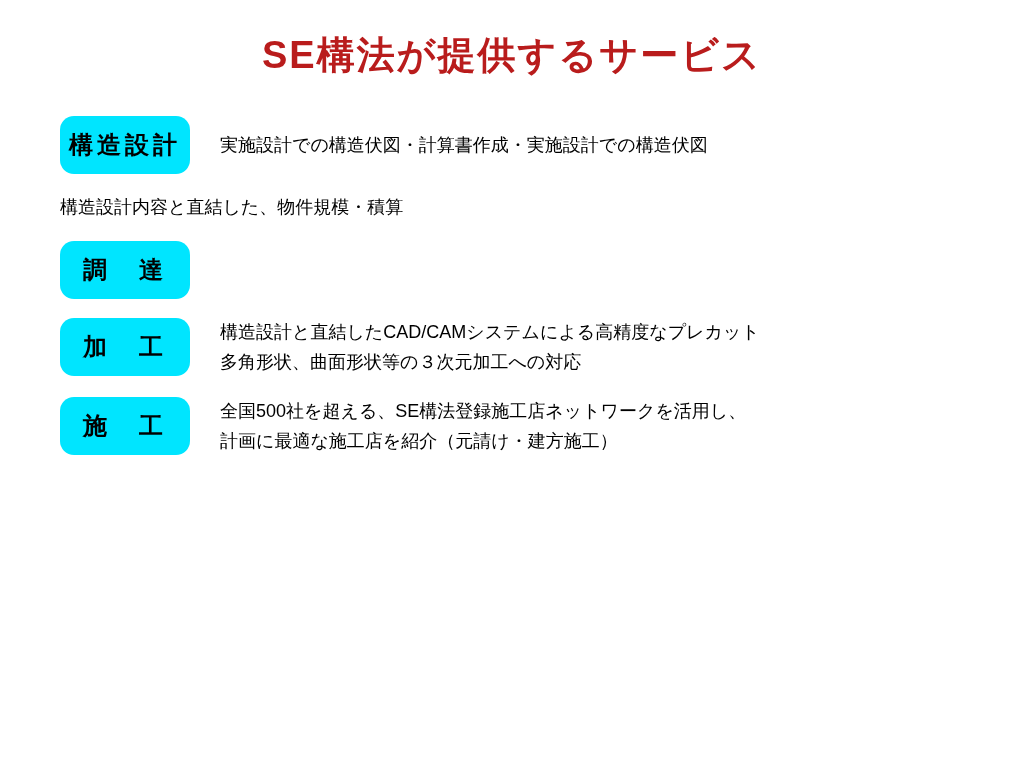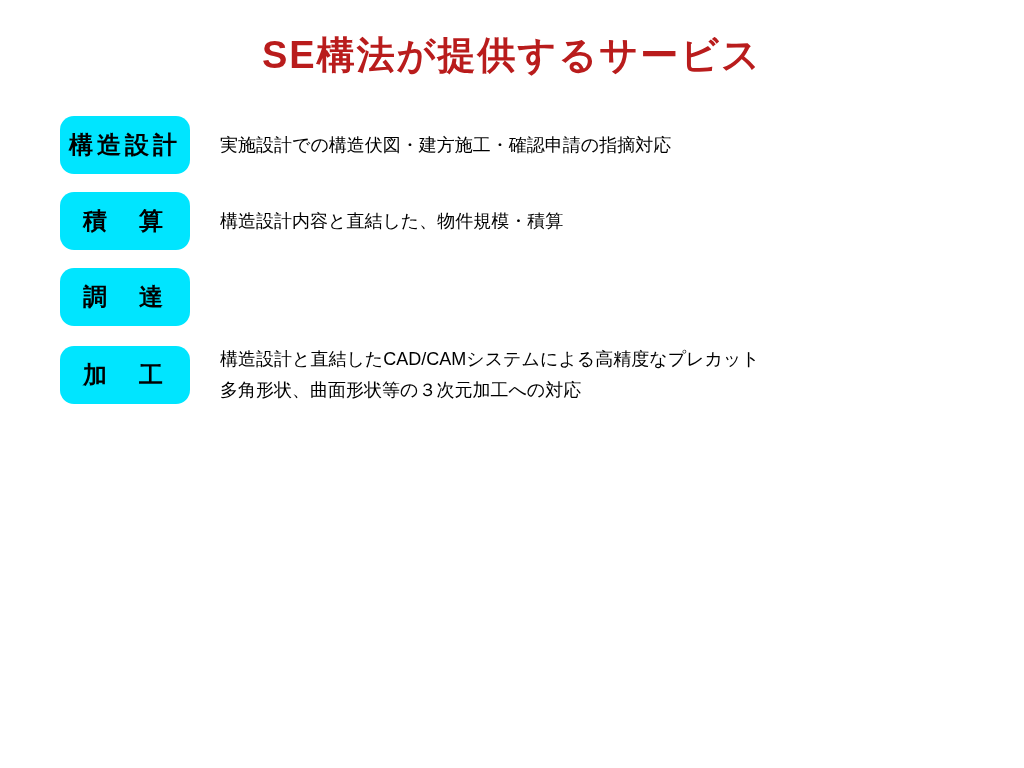--- a/index.html
+++ b/index.html
@@ -74,33 +74,39 @@
 </head>
 <body>
 
 <div class="page-container">
   <h1 class="page-title">SE構法が提供するサービス</h1>
 
   <div class="service-list">
   <div class="service-item">
         <div class="service-badge">構造設計</div>
         <div class="service-description">
-          <span class="line">実施設計での構造伏図・建方施工・確認申請の指摘対応</span>
+          <span class="line">実施設計での構造伏図・計算書作成・実施設計での構造伏図</span>
         </div>
       </div>
       <div class="service-item">
-        <div class="service-badge">積　算</div>
         <div class="service-description">
           <span class="line">構造設計内容と直結した、物件規模・積算</span>
         </div>
       </div>
       <div class="service-item">
         <div class="service-badge">調　達</div>
       </div>
       <div class="service-item">
         <div class="service-badge">加　工</div>
         <div class="service-description">
           <span class="line">構造設計と直結したCAD/CAMシステムによる高精度なプレカット</span>
           <span class="line">多角形状、曲面形状等の３次元加工への対応</span>
         </div>
       </div>
+      <div class="service-item">
+        <div class="service-badge">施　工</div>
+        <div class="service-description">
+          <span class="line">全国500社を超える、SE構法登録施工店ネットワークを活用し、</span>
+          <span class="line">計画に最適な施工店を紹介（元請け・建方施工）</span>
+        </div>
+      </div>
     </div>
 </div>
 
 </body></html>

